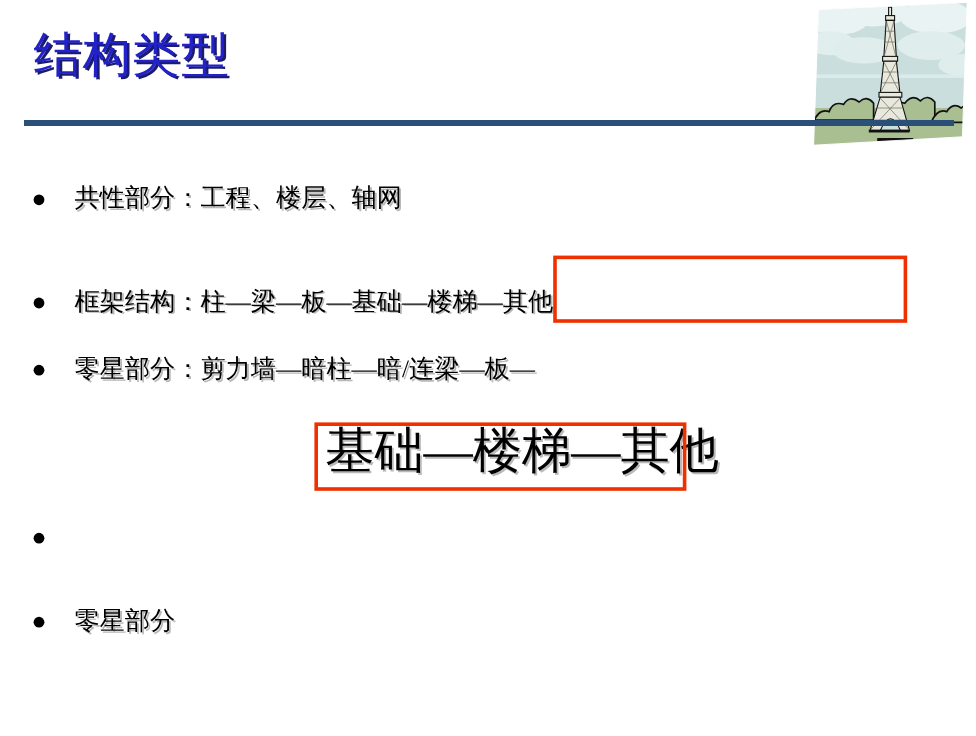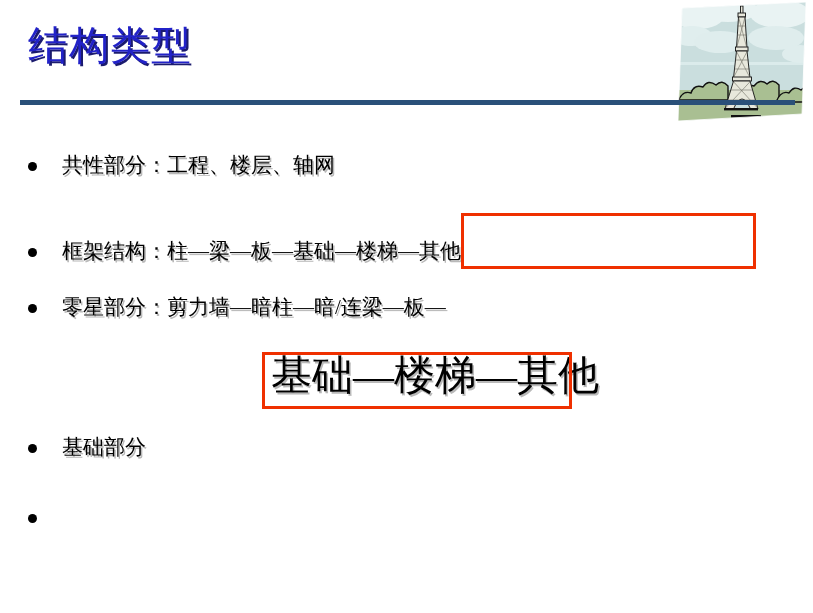--- a/index.html
+++ b/index.html
@@ -228,25 +228,25 @@
       <span class="bullet-dot"></span>
       <span class="bullet-text">零星部分：剪力墙—暗柱—暗/连梁—板—</span>
     </div>
 
     <div class="bullet-row" id="row-3b">
       <span class="cont-text">基础—楼梯—其他</span>
     </div>
 
     <div class="bullet-row" id="row-4">
       <span class="bullet-dot"></span>
-      <span class="bullet-text">基础部分</span>
     </div>
 
     <div class="bullet-row" id="row-5">
       <span class="bullet-dot"></span>
+      <span class="bullet-text">零星部分</span>
     </div>
 
   </div>
 
   <div class="redbox" id="redbox-1"></div>
   <div class="redbox" id="redbox-2"></div>
 
 </div>
 
 </body></html>

